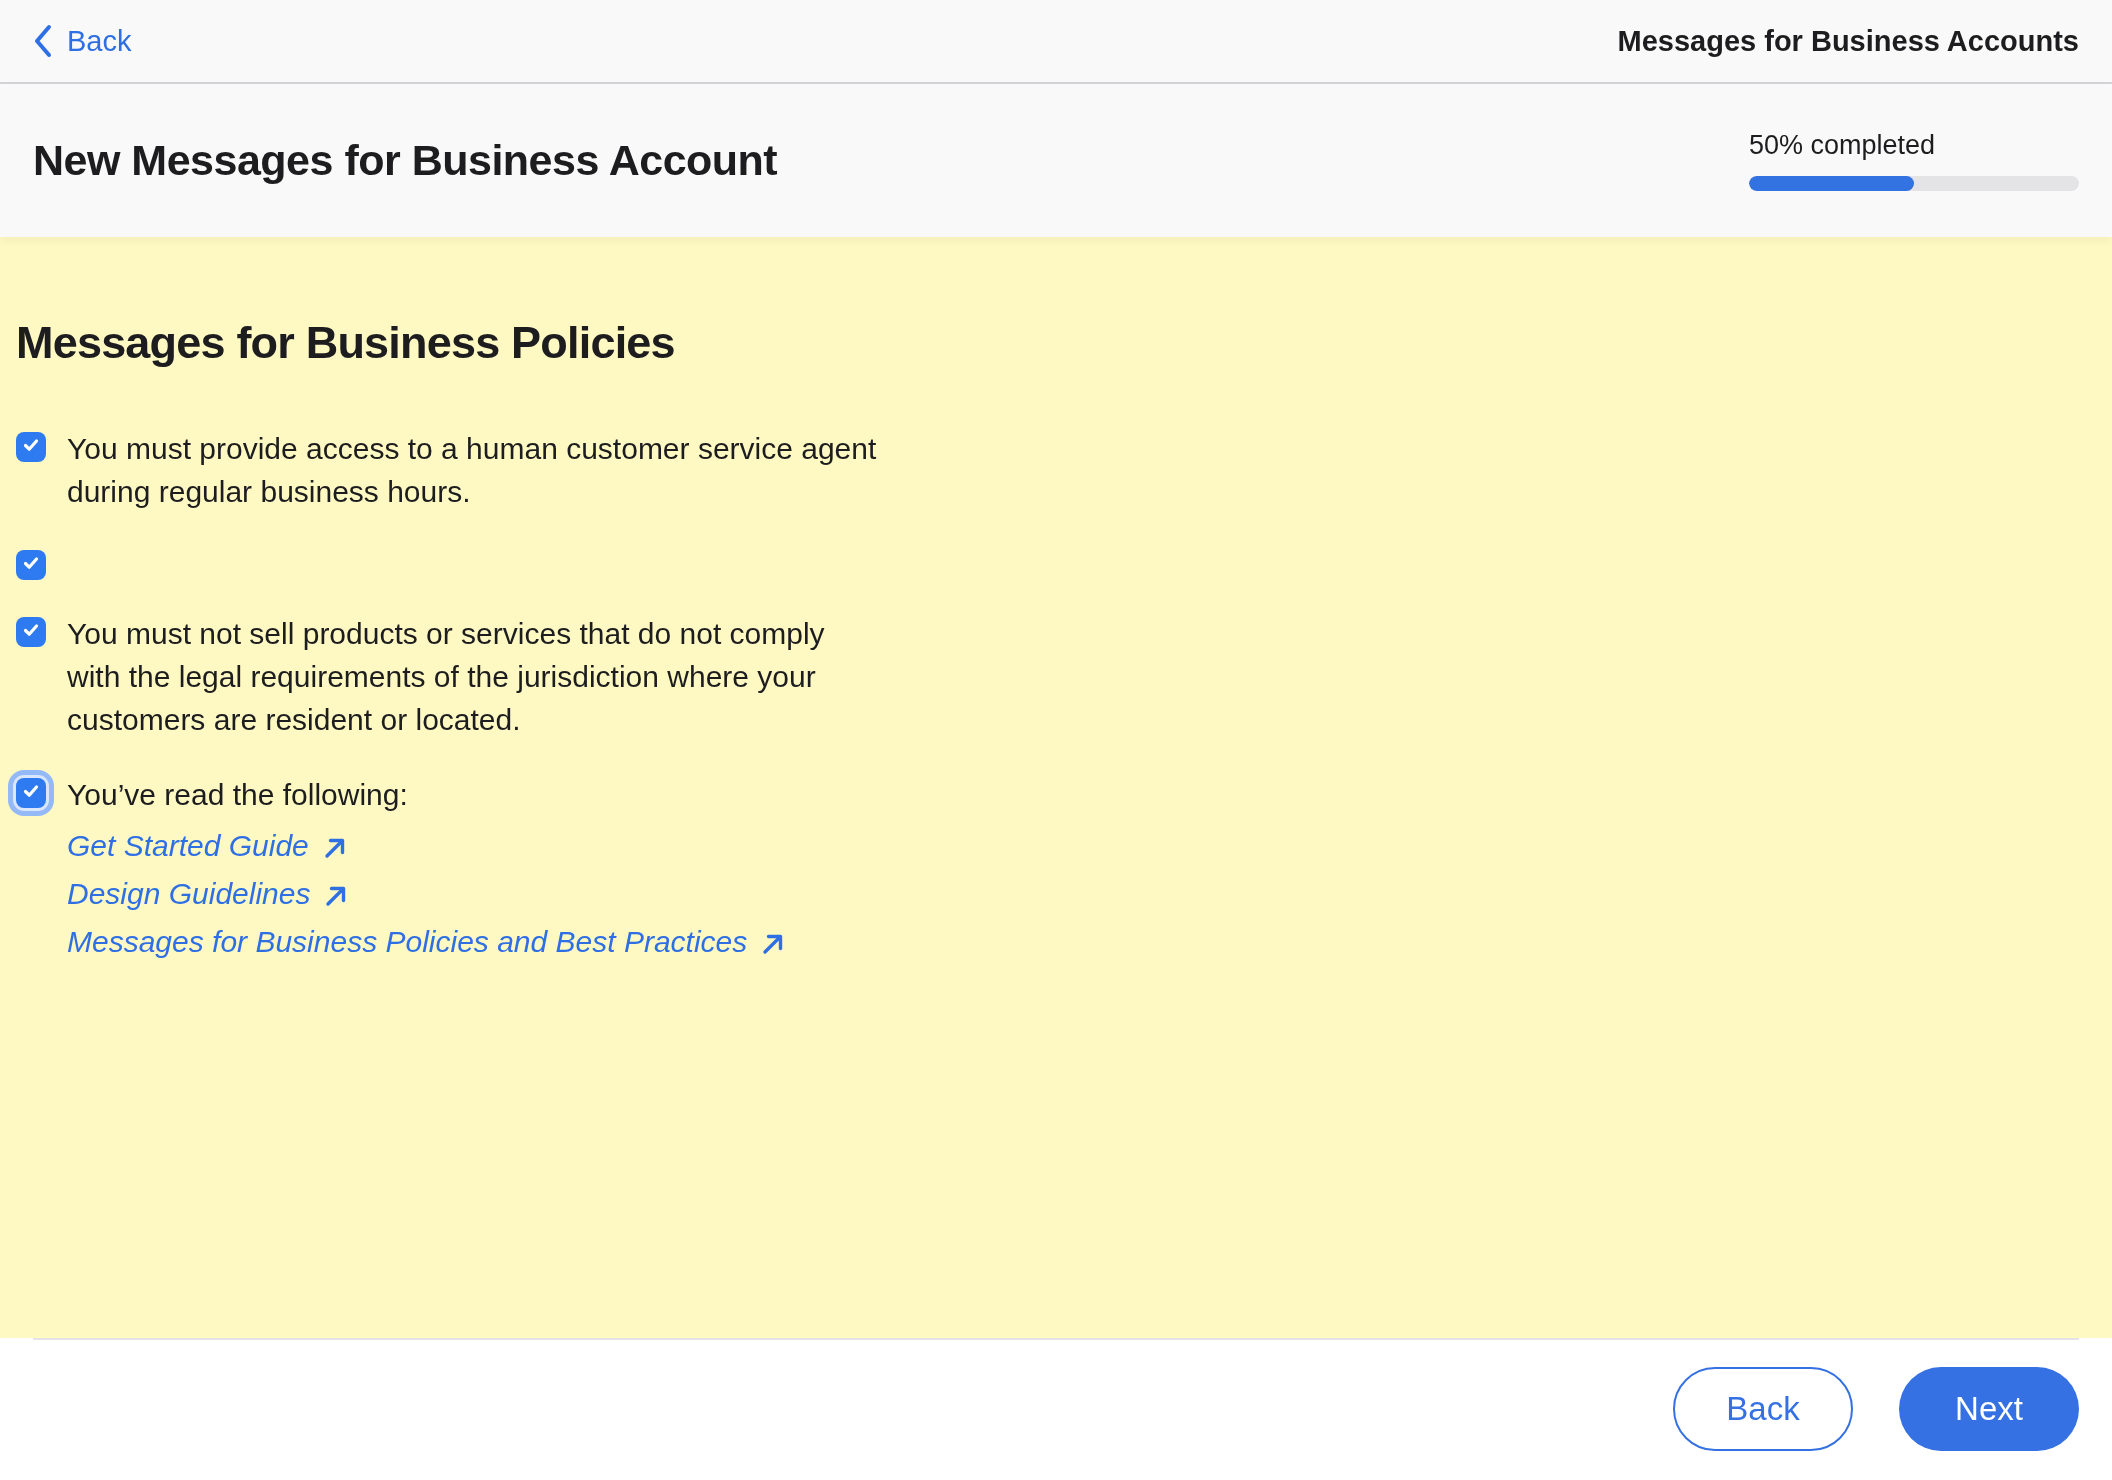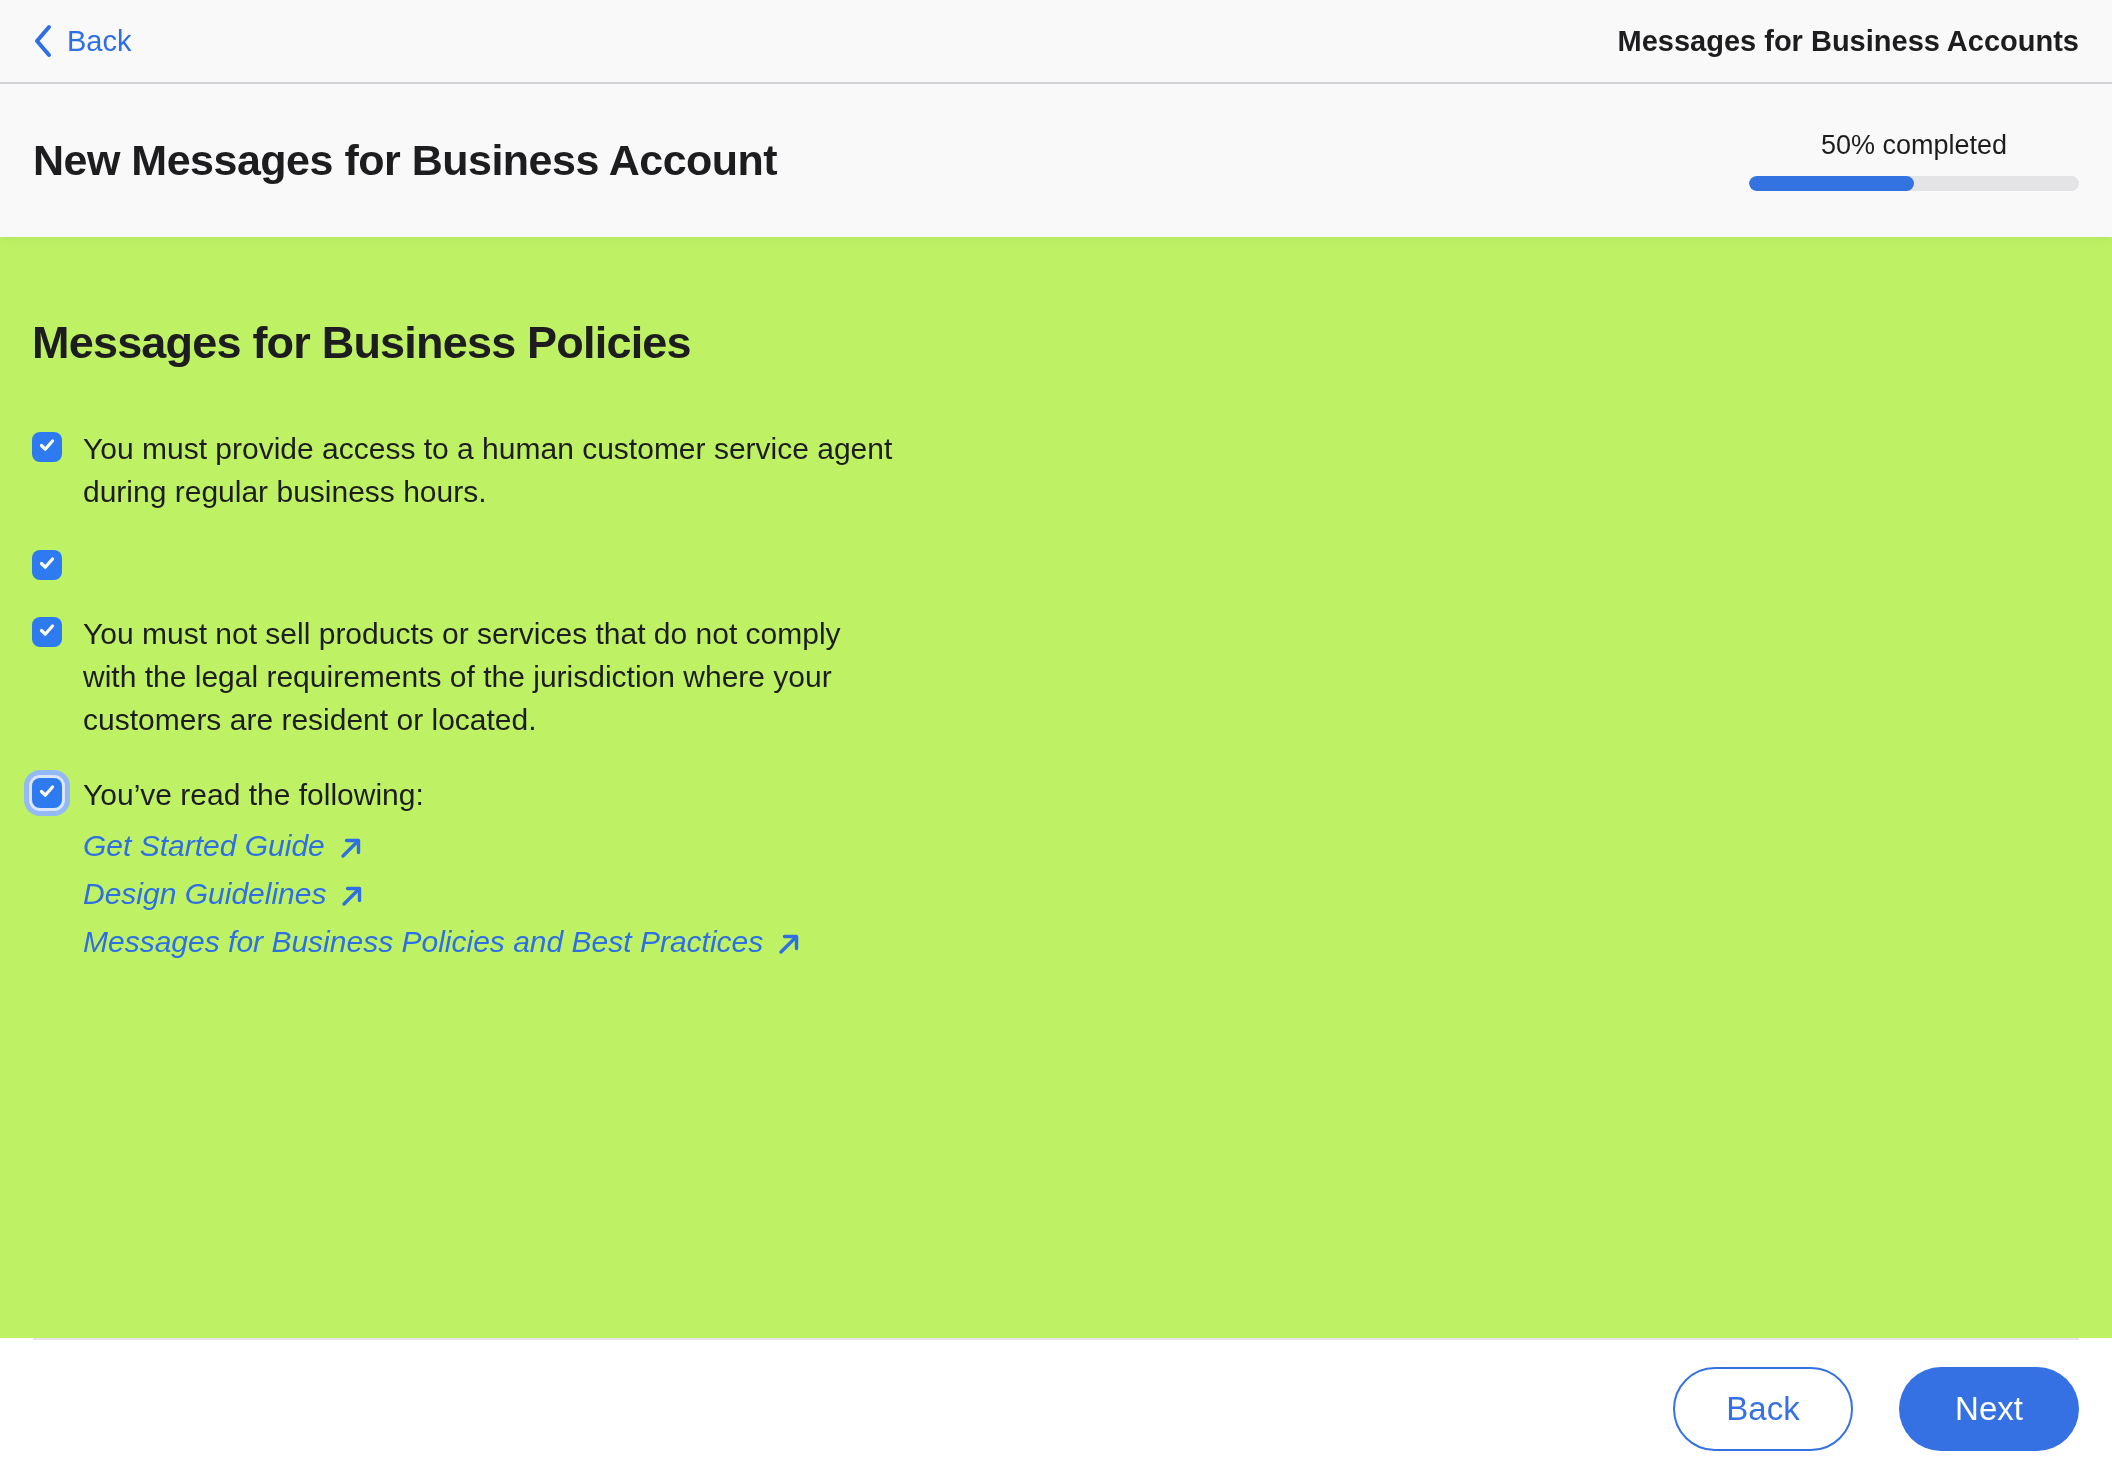--- a/index.html
+++ b/index.html
@@ -47,36 +47,36 @@
     height:153px;
     display:flex;align-items:center;justify-content:space-between;
     padding:0 33px;
     box-shadow:0 4px 8px rgba(0,0,0,0.045);
     position:relative;
   }
   .page-title{
     font-size:43px;font-weight:700;letter-spacing:-0.5px;color:var(--text);
   }
   .progress-area{
-    display:flex;flex-direction:column;align-items:center;gap:15px;
+    display:flex;flex-direction:column;align-items:flex-start;gap:15px;
   }
   .progress-label{font-size:27px;color:var(--text);}
   .progress-track{
     width:330px;height:15px;border-radius:8px;background:var(--track);
     overflow:hidden;
   }
   .progress-fill{
     height:100%;border-radius:8px;background:var(--progress-blue);
     width:50%;
   }
   
   .content{
     flex:1 1 auto;
-    background:#bef264;
-    padding:80px 33px 0 32px;
+    background:#fef9c3;
+    padding:80px 33px 0 16px;
   }
   .section-heading{
     font-size:45px;font-weight:700;letter-spacing:-0.8px;color:var(--text);
     margin-bottom:58px;
   }
   .policy-list{list-style:none;display:flex;flex-direction:column;gap:32px;}
   .policy{display:flex;align-items:flex-start;}
   .checkbox{
     flex:0 0 auto;
     width:30px;height:30px;margin-top:5px;

